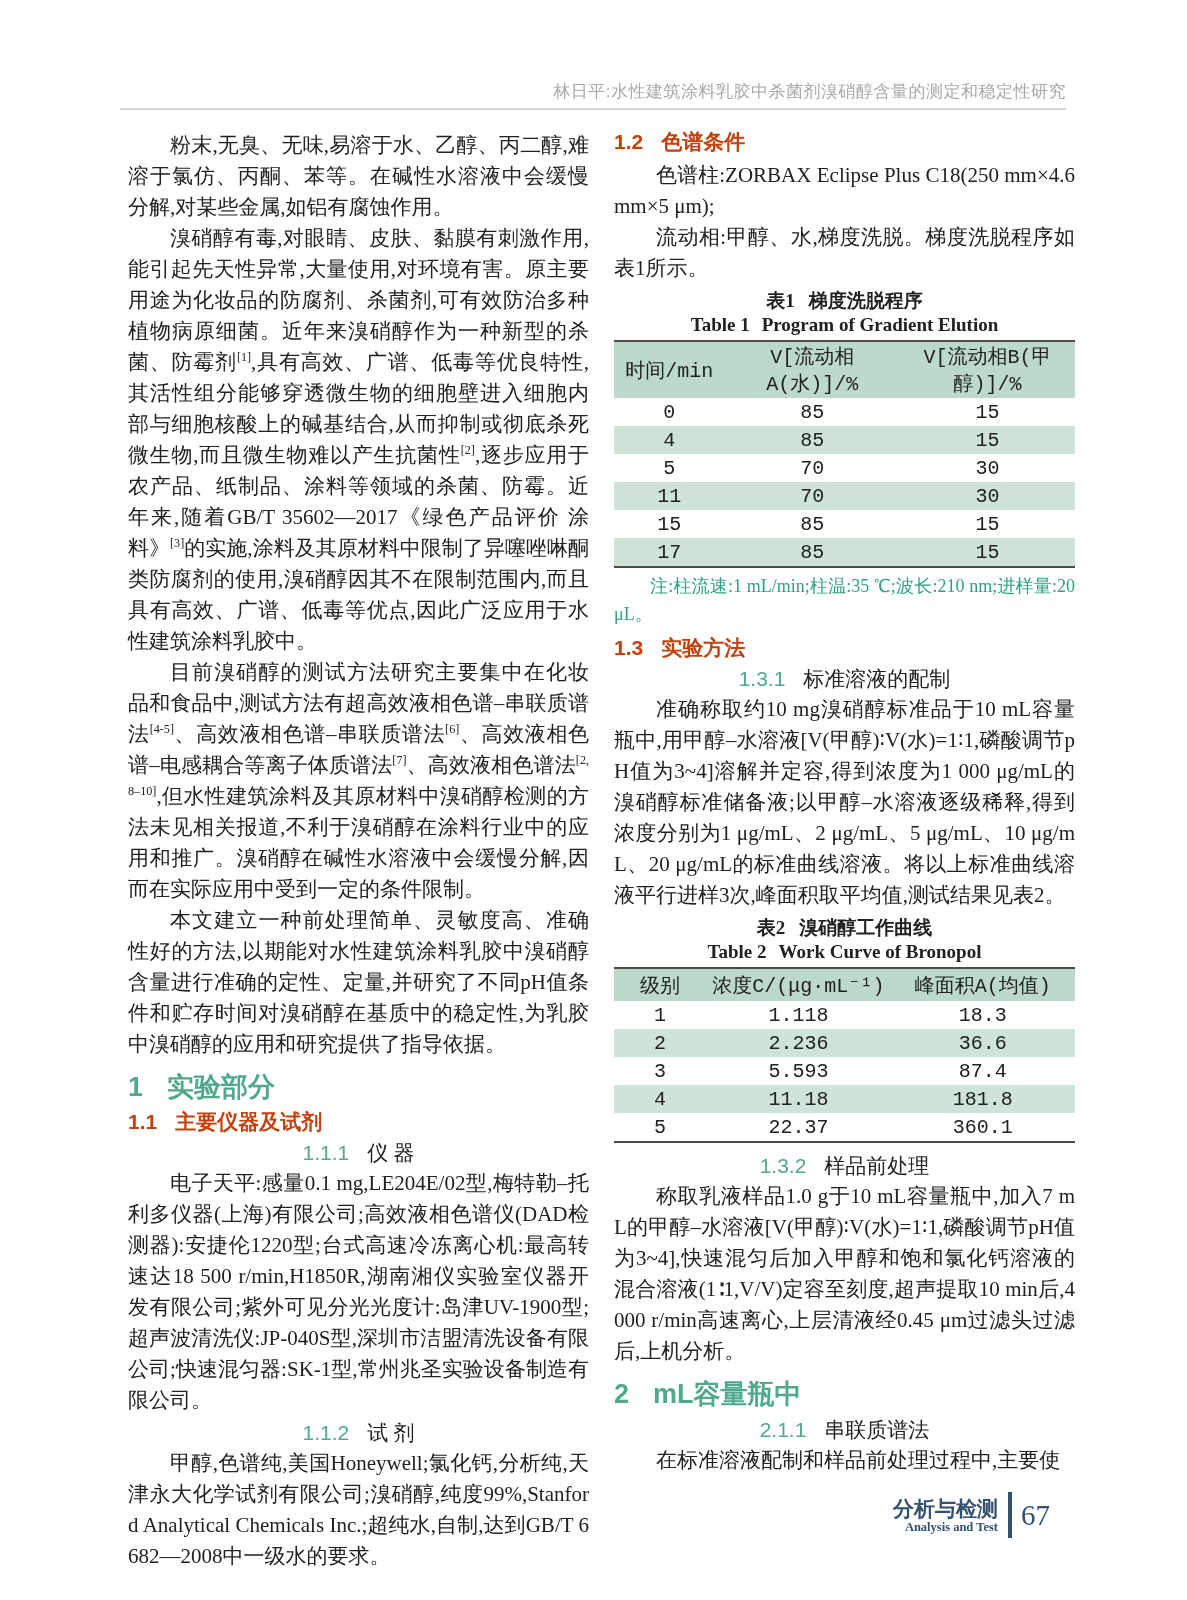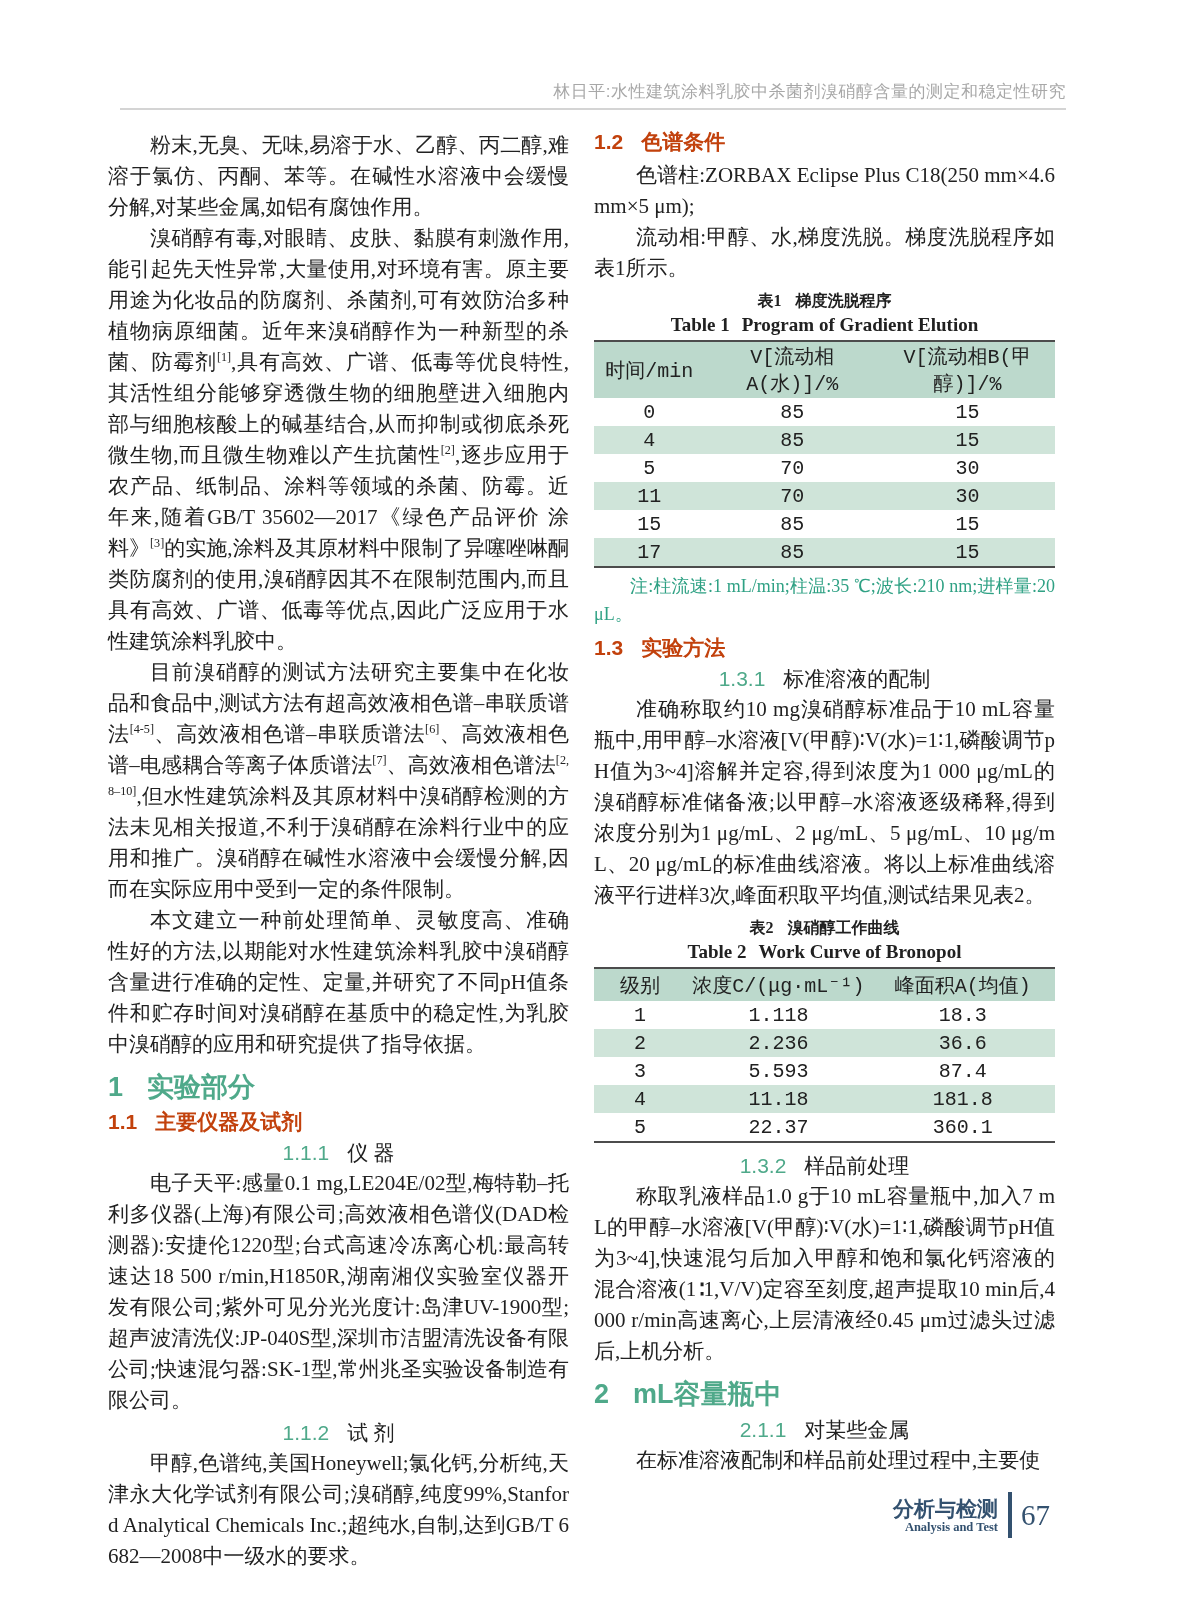--- a/index.html
+++ b/index.html
@@ -12,37 +12,37 @@
 
   
   .running-head{
     position:absolute;top:80px;left:120px;width:946px;
     text-align:right;font-size:17px;letter-spacing:.5px;color:#a8a8a8;
     font-family:"Liberation Sans", sans-serif;
   }
   .head-rule{position:absolute;top:108px;left:120px;width:946px;height:0;border-top:2px solid #d4d4d4;}
 
   
-  .columns{position:absolute;top:130px;left:108px;width:947px;display:flex;justify-content:space-between;}
+  .columns{position:absolute;top:130px;left:128px;width:947px;display:flex;justify-content:space-between;}
   .col{width:461px;}
 
   p.body{margin:0;font-size:21px;line-height:31px;text-align:justify;text-indent:2em;word-break:break-all;}
   p.body sup{font-size:0.58em;line-height:0;}
 
   .sec1{margin:12px 0 8px;font-family:"Liberation Sans", sans-serif;font-weight:bold;font-size:27px;line-height:30px;color:#4fa98a;}
   .sec1 .num{margin-right:24px;}
   .sec2{margin:6px 0 6px;font-family:"Liberation Sans", sans-serif;font-weight:bold;font-size:21px;line-height:24px;color:#c2410c;}
   .sec2 .num{margin-right:18px;}
   .sec3{margin:4px 0 2px;font-size:21px;line-height:26px;font-weight:normal;text-align:center;}
   .sec3 .num{color:#4fa98a;font-family:"Liberation Sans", sans-serif;margin-right:18px;}
   .sec3 .t{color:#212121;}
 
   
   .tcap{text-align:center;margin-top:4px;}
-  .tcap-cn{font-size:16px;font-weight:bold;line-height:25px;}
+  .tcap-cn{font-size:19px;font-weight:bold;line-height:25px;}
   .tcap-cn .lbl{margin-right:14px;}
   .tcap-en{font-size:19px;font-weight:bold;line-height:23px;font-family:"Liberation Serif", serif;}
   .tcap-en .lbl{margin-right:12px;}
 
   table.datatable{
     width:100%;border-collapse:collapse;margin-top:4px;
     border-top:2px solid #4c4c4c;border-bottom:2px solid #4c4c4c;font-family:Liberation Mono, monospace;
   }
   table.datatable thead th{
     background:#bcd9cc;font-weight:normal;font-size:20px;height:30px;padding:1px 0;text-align:center;
@@ -220,21 +220,21 @@
 
       <div class="sec3" style="margin-top:10px;">
         <span class="num">1.3.2</span><span class="t">样品前处理</span>
       </div>
       <p class="body">称取乳液样品1.0 g于10 mL容量瓶中,加入7 mL的甲醇–水溶液[V(甲醇)∶V(水)=1∶1,磷酸调节pH值为3~4],快速混匀后加入甲醇和饱和氯化钙溶液的混合溶液(1∶1,V/V)定容至刻度,超声提取10 min后,4 000 r/min高速离心,上层清液经0.45 μm过滤头过滤后,上机分析。</p>
 
       <div class="sec1">
         <span class="num">2</span><span>mL容量瓶中</span>
       </div>
       <div class="sec3">
-        <span class="num">2.1.1</span><span class="t">对某些金属</span>
+        <span class="num">2.1.1</span><span class="t">串联质谱法</span>
       </div>
       <p class="body">在标准溶液配制和样品前处理过程中,主要使</p>
     </div>
   </div>
 
   <div class="footer">
     <div class="f-text">
       <div class="f-cn">分析与检测</div>
       <div class="f-en">Analysis and Test</div>
     </div>

